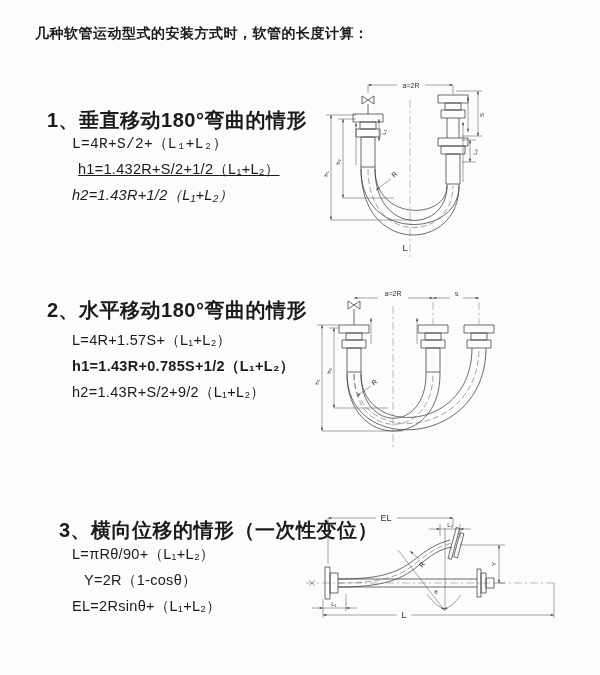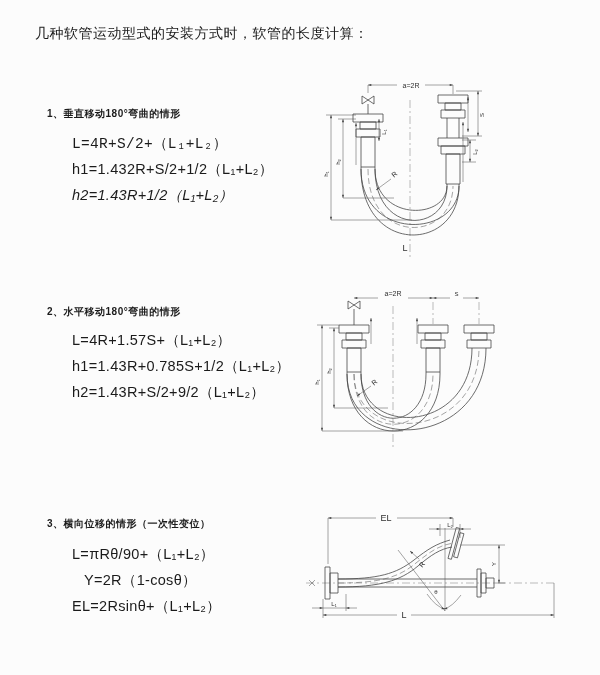--- a/index.html
+++ b/index.html
@@ -3,28 +3,28 @@
 <meta charset="utf-8">
 <style>
   html,body{margin:0;padding:0;}
   body{
     width:600px;height:675px;position:relative;overflow:hidden;
     background:#fcfcfc;color:#1b1b1b;
     font-family:"Liberation Sans",sans-serif;
   }
   .abs{position:absolute;}
   .doc-title{
-    left:35px;top:25px;font-size:14px;font-weight:400;letter-spacing:.5px;
+    left:35px;top:25px;font-size:14px;font-weight:700;letter-spacing:.5px;
   }
-  .sec-heading{font-size:10px;font-weight:700;letter-spacing:.5px;}
+  .sec-heading{font-size:20px;font-weight:700;letter-spacing:.5px;}
   .formula{font-size:14.5px;font-weight:400;letter-spacing:.3px;white-space:pre;}
   
-  #s1h{left:47px;top:107px;} #s1f0{left:72px;top:134px;font-family:Liberation Mono, monospace;} #s1f1{left:72px;top:160px;} #s1f2{left:72px;top:186px;font-style:italic;}
-  #s2h{left:47px;top:305px;} #s2f0{left:72px;top:331px;} #s2f1{left:72px;top:357px;} #s2f2{left:72px;top:383px;}
-  #s3h{left:47px;top:517px;} #s3f0{left:72px;top:545px;} #s3f1{left:72px;top:571px;margin-left:12px;} #s3f2{left:72px;top:597px;}
+  #s1h{left:47px;top:107px;} #s1f0{left:72px;top:134px;font-family:Liberation Mono, monospace;} #s1f1{left:78px;top:160px;text-decoration:underline;} #s1f2{left:72px;top:186px;font-style:italic;}
+  #s2h{left:47px;top:297px;} #s2f0{left:72px;top:331px;} #s2f1{left:72px;top:357px;font-weight:bold;} #s2f2{left:72px;top:383px;}
+  #s3h{left:59px;top:517px;} #s3f0{left:72px;top:545px;} #s3f1{left:72px;top:571px;margin-left:12px;} #s3f2{left:72px;top:597px;}
   #diag1{left:312px;top:70px;} #diag2{left:308px;top:278px;} #diag3{left:298px;top:498px;}
   svg{display:block;}
   svg line,svg path,svg rect,svg circle{vector-effect:non-scaling-stroke;}
   .dwg{stroke:#474747;stroke-width:.8;fill:none;}
   .thin{stroke:#5a5a5a;stroke-width:.55;fill:none;}
   .cl{stroke:#7a7a7a;stroke-width:.5;fill:none;stroke-dasharray:8 3 2 3;}
   .hd{stroke-dasharray:6 3;}
   .dtx{fill:#2e2e2e;font-family:"Liberation Sans",sans-serif;font-size:7px;}
   .dtx-s{fill:#2e2e2e;font-family:"Liberation Sans",sans-serif;font-size:6px;}
   .dtx-b{fill:#2e2e2e;font-family:"Liberation Sans",sans-serif;font-size:9px;}

